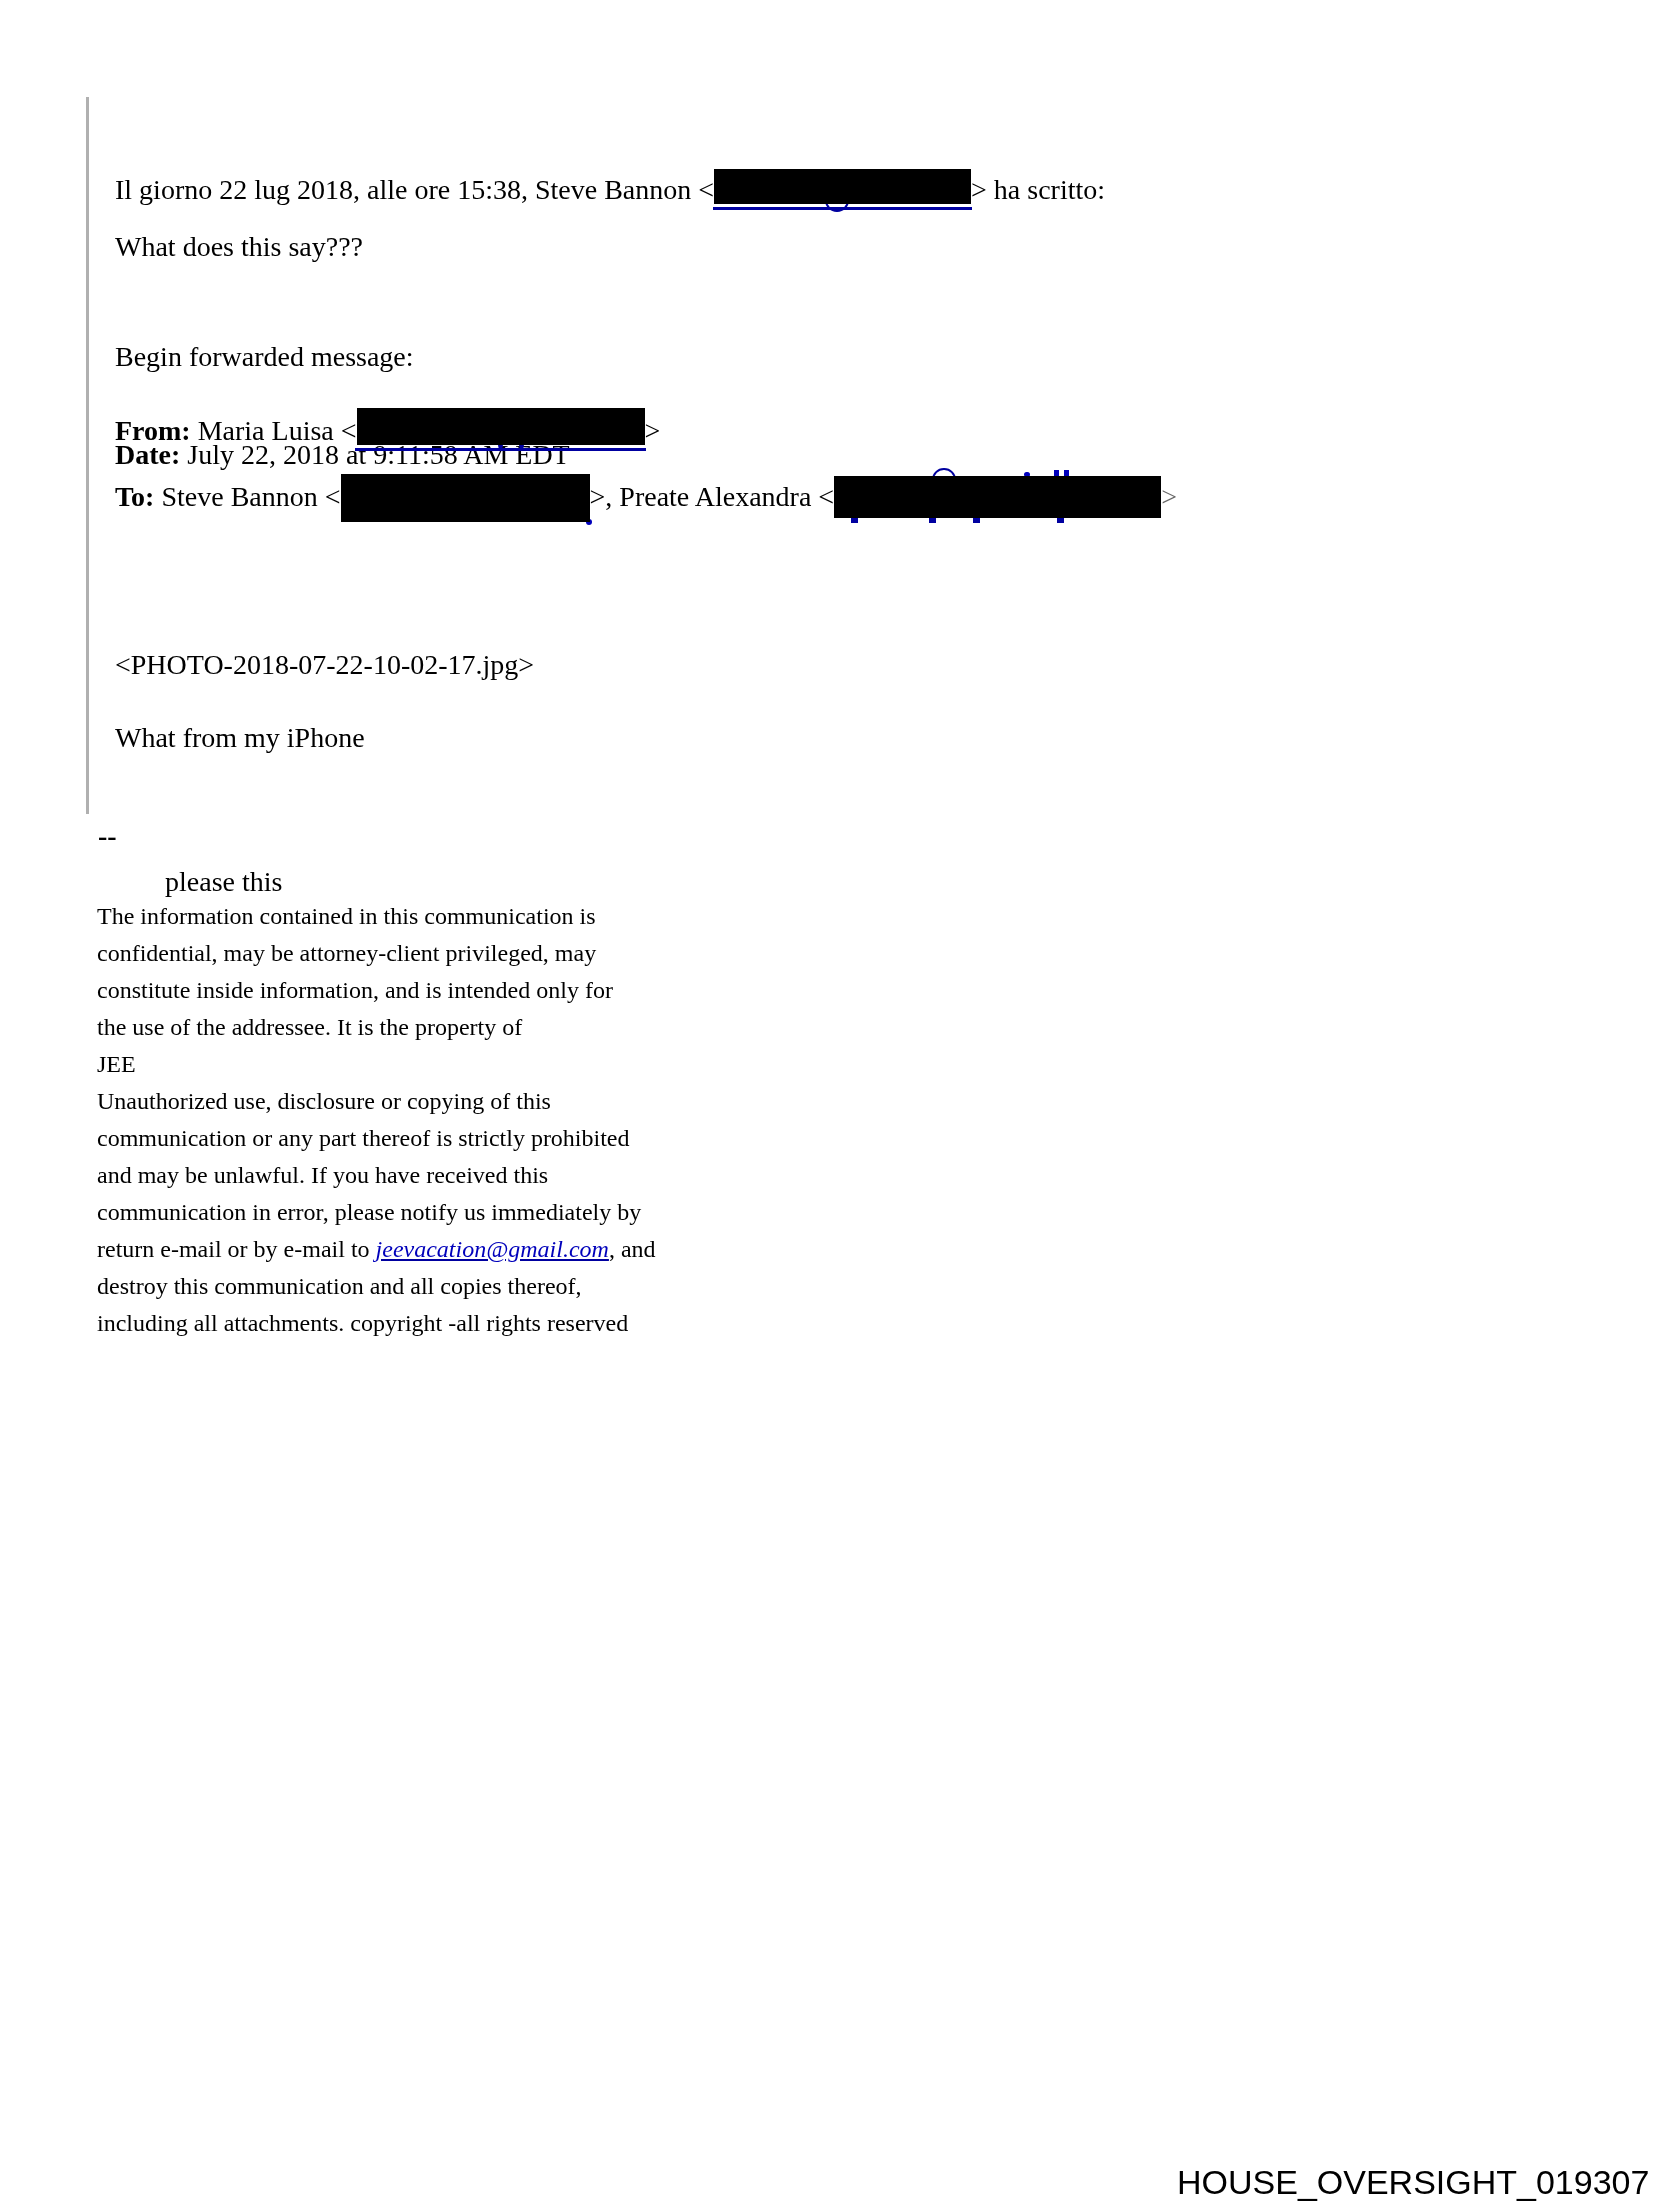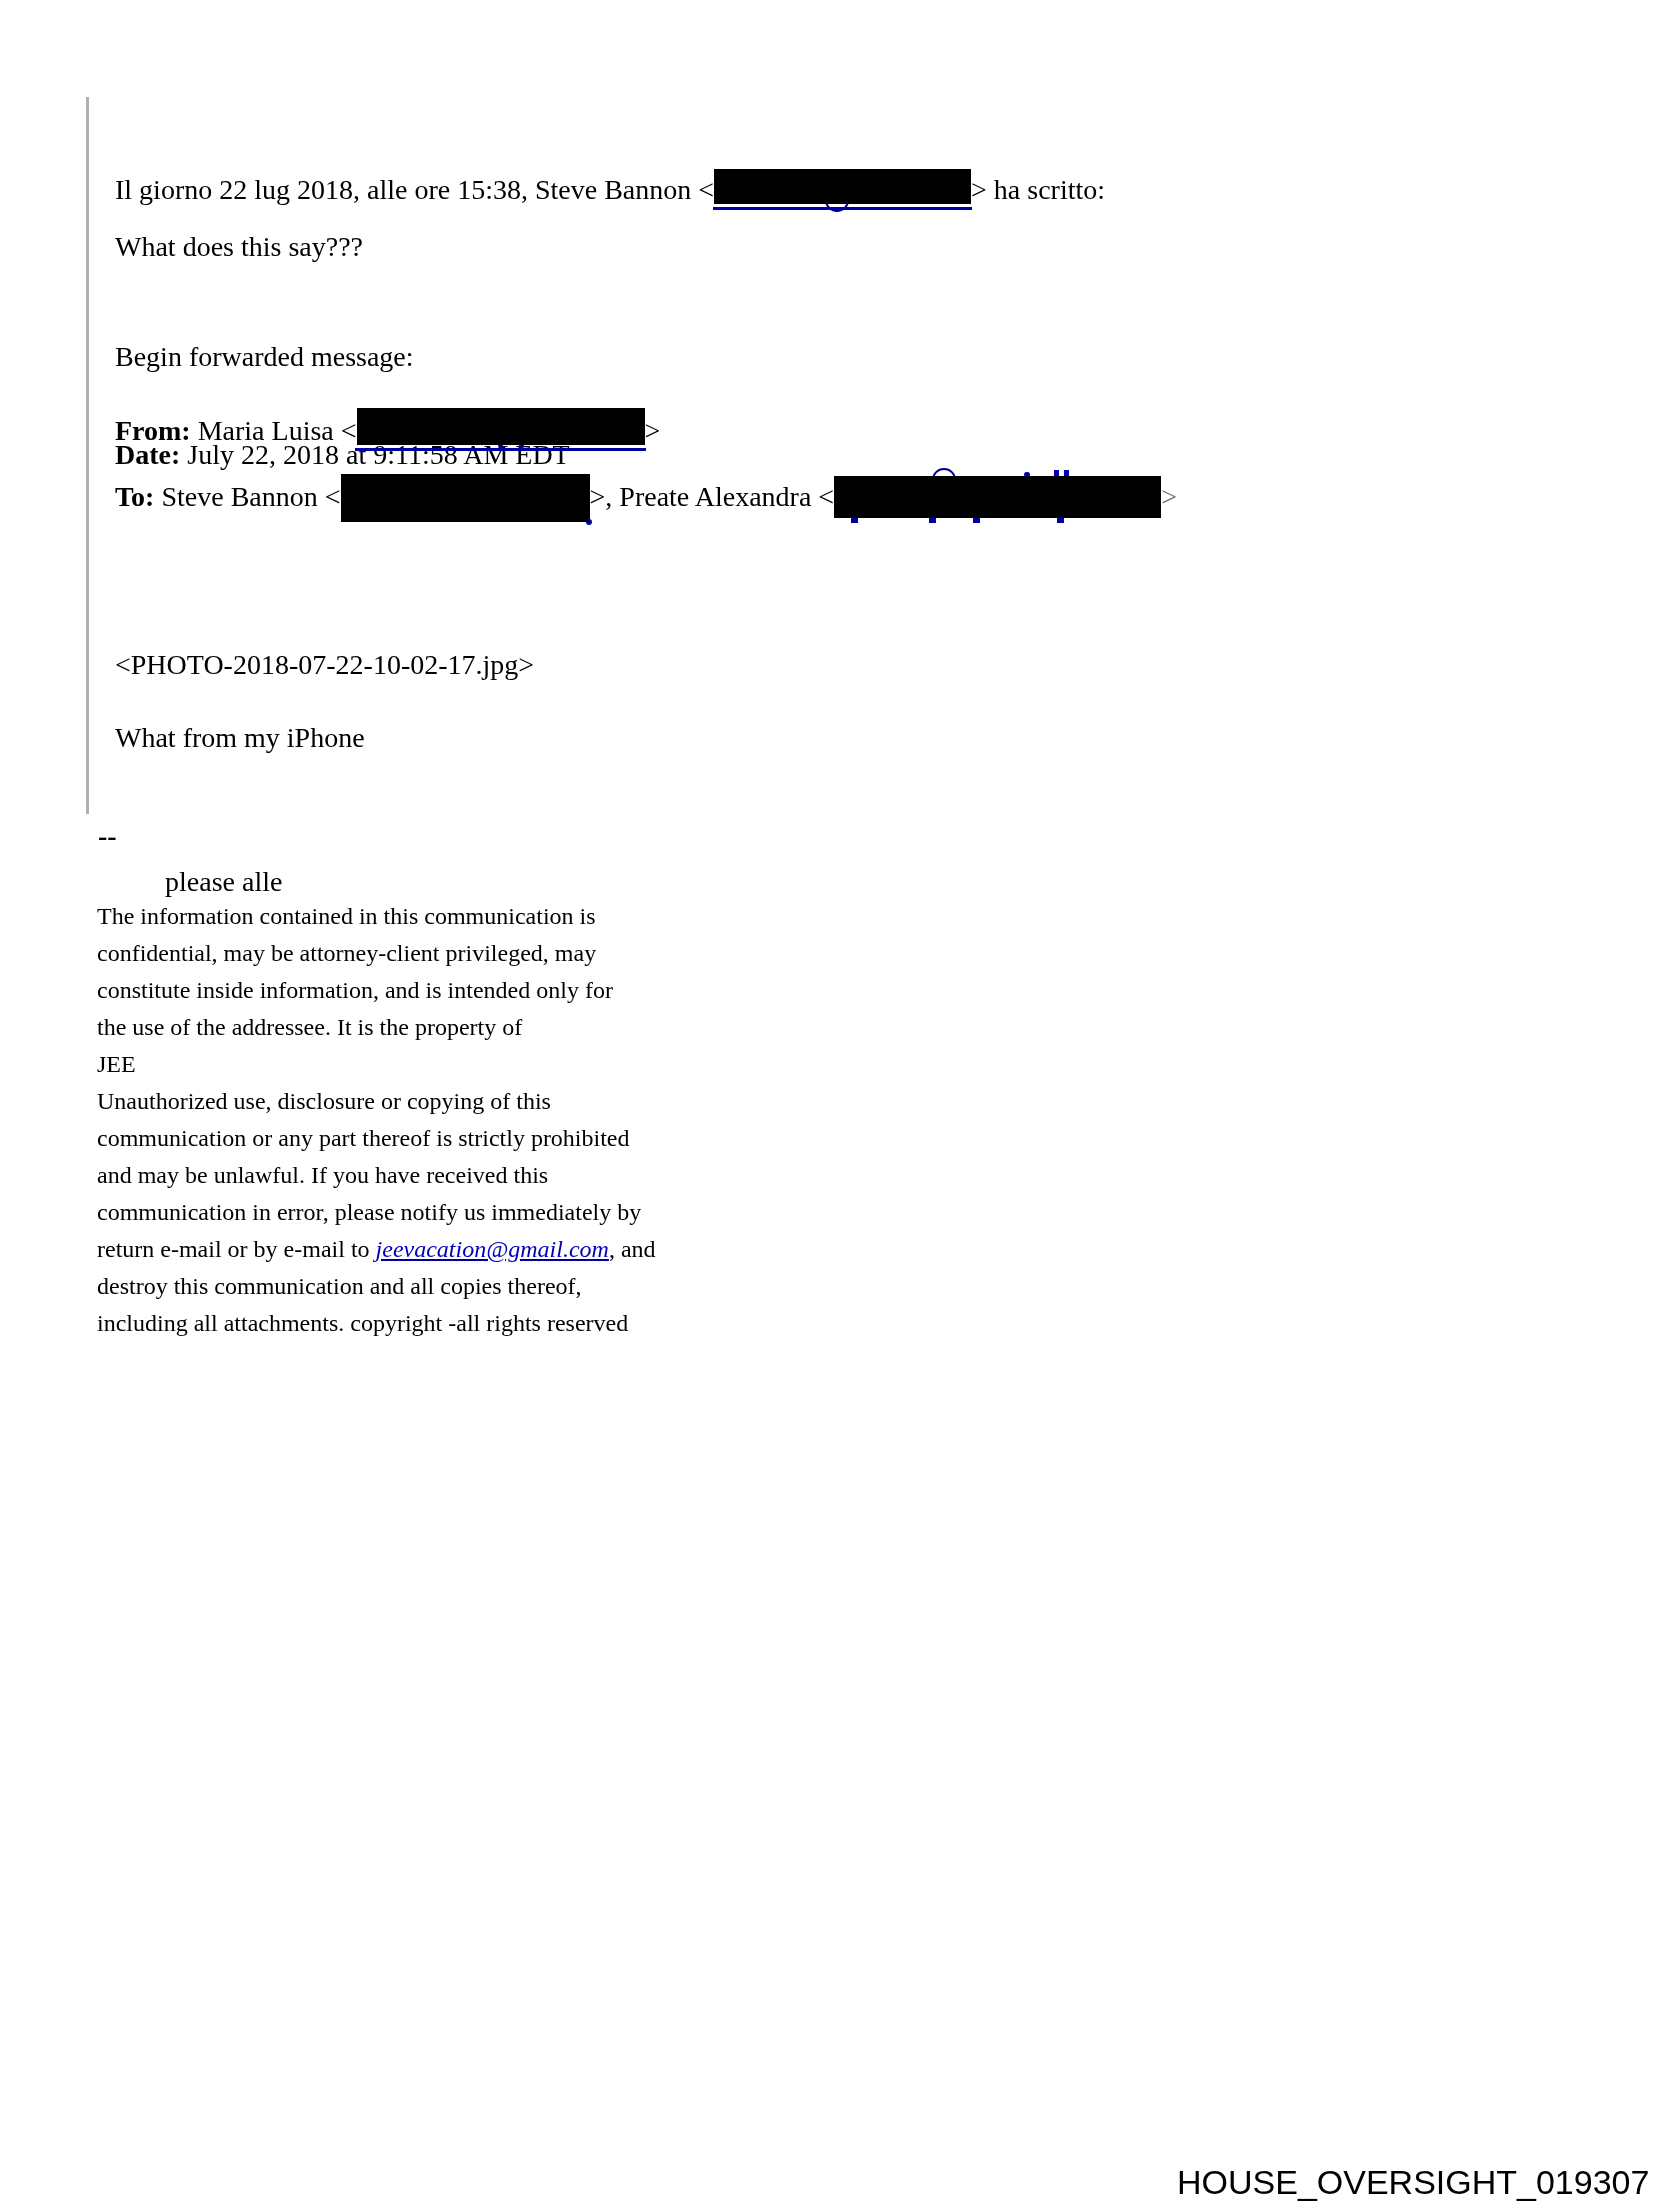--- a/index.html
+++ b/index.html
@@ -83,21 +83,21 @@
 <div class="abs line l-to">
   <b>To:</b><span> Steve Bannon &lt;</span><span class="redact r-to1"><span class="peek dot t1"></span><span class="ink"></span></span><span>&gt;, Preate Alexandra &lt;</span><span class="redact r-to2"><span class="peek arc t2"></span><span class="peek dot t2a"></span><span class="peek bar t2a"></span><span class="peek bar t2b"></span><span class="peek sq s1"></span><span class="peek sq s2"></span><span class="peek sq s3"></span><span class="peek sq s4"></span><span class="ink"></span></span><span class="faint">&gt;</span>
 </div>
 
 <div class="abs line l-photo">&lt;PHOTO-2018-07-22-10-02-17.jpg&gt;</div>
 
 <div class="abs line l-sent">What from my iPhone</div>
 
 <div class="abs line l-dashes">--</div>
 
-<div class="abs line l-please">please alle</div>
+<div class="abs line l-please">please this</div>
 
 <div class="abs l-disclaimer"><span>The information contained in this communication is
 confidential, may be attorney-client privileged, may
 constitute inside information, and is intended only for
 the use of the addressee. It is the property of
 JEE
 Unauthorized use, disclosure or copying of this
 communication or any part thereof is strictly prohibited
 and may be unlawful. If you have received this
 communication in error, please notify us immediately by

